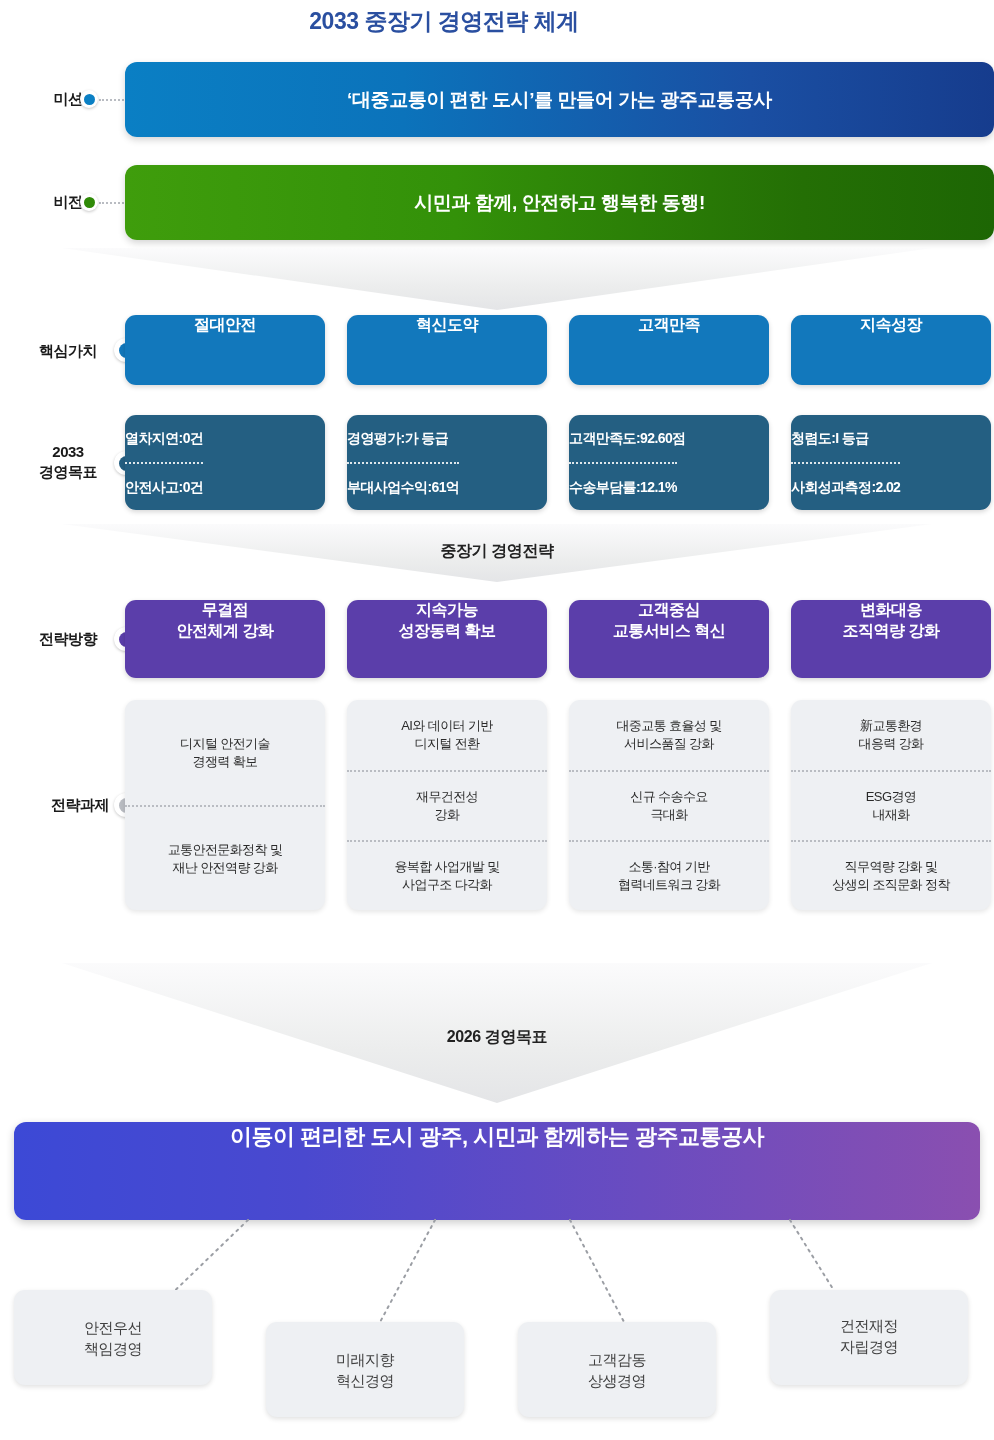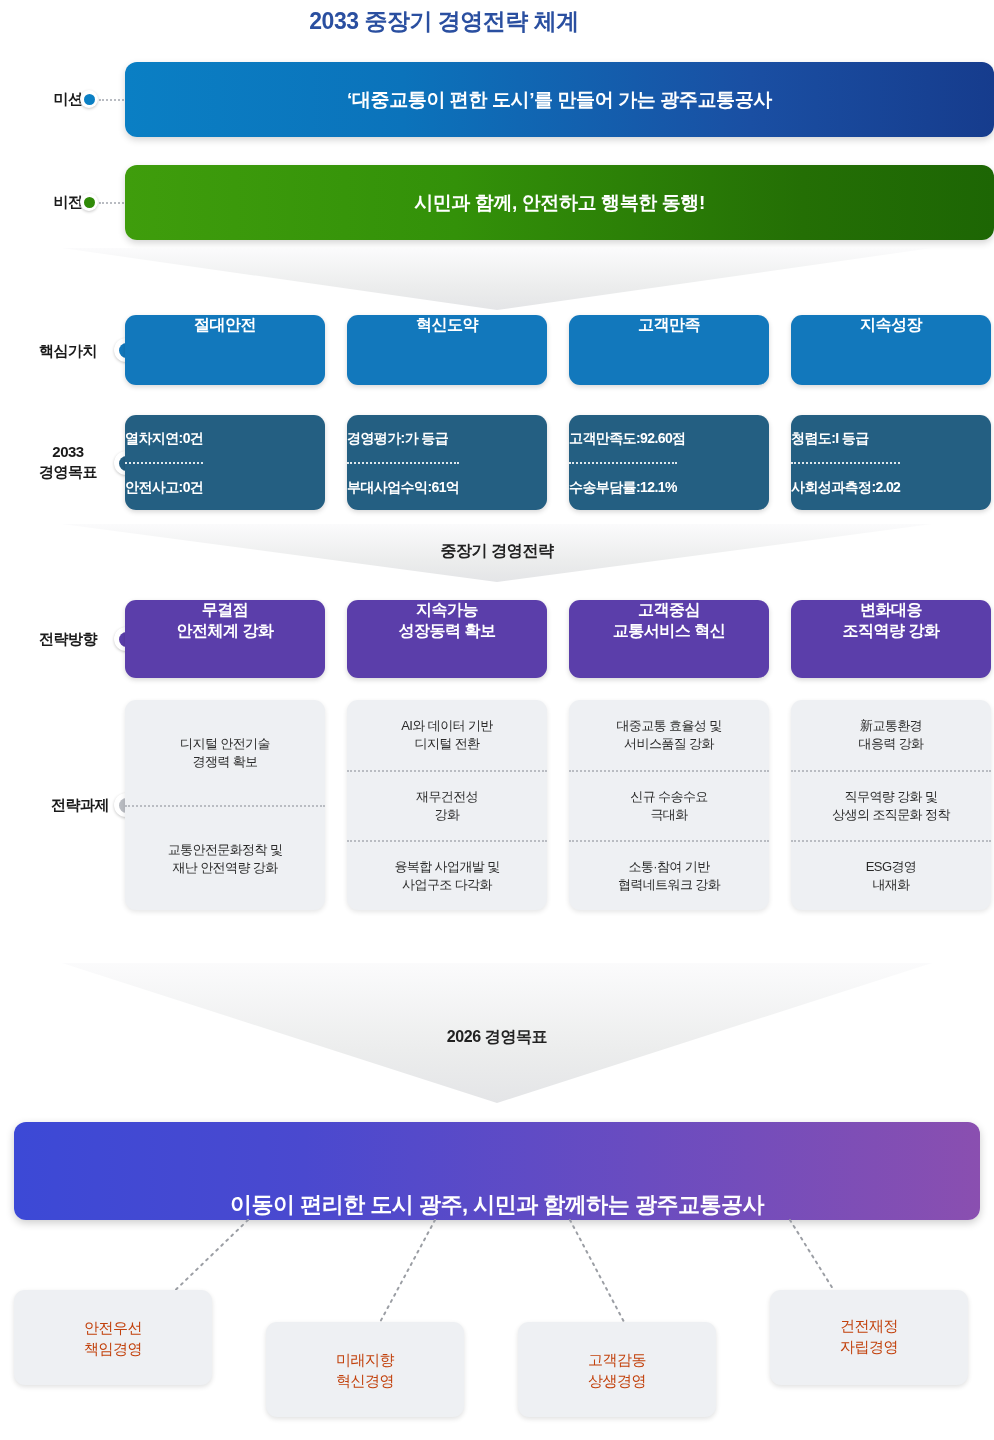--- a/index.html
+++ b/index.html
@@ -195,42 +195,42 @@
   
   .banner-final {
     position: absolute;
     left: 14px;
     top: 1122px;
     width: 966px;
     height: 98px;
     border-radius: 12px;
     background: linear-gradient(90deg, #3c49d6 0%, #4a49cf 30%, #6a4cc0 65%, #8a4fb0 100%);
     display: flex;
-    align-items: flex-end;
+    align-items: flex-start;
     justify-content: center;
     color: #ffffff;
     font-size: 22px;
     font-weight: bold;
     letter-spacing: -0.5px;
     box-shadow: 0 3px 8px rgba(0,0,0,0.2);
   }
 
   
   .chip {
     position: absolute;
     width: 198px;
     height: 95px;
     background: #eef0f3;
     border-radius: 11px;
     display: flex;
     align-items: center;
     justify-content: center;
     text-align: center;
     font-size: 15px;
-    color: #c2410c;
+    color: #404040;
     line-height: 1.4;
     letter-spacing: -0.5px;
     box-shadow: 0 2px 5px rgba(0,0,0,0.12);
   }
 
   .connectors {
     position: absolute;
     left: 0; top: 1215px;
     width: 994px; height: 130px;
     pointer-events: none;
@@ -358,24 +358,24 @@
     </div>
   <div class="task-item">
       <span><span>소통·참여 기반</span><br><span>협력네트워크 강화</span></span>
     </div>
 </div>
 <div class="task-card c3">
   <div class="task-item">
       <span><span>新교통환경</span><br><span>대응력 강화</span></span>
     </div>
   <div class="task-item">
+      <span><span>ESG경영</span><br><span>내재화</span></span>
+    </div>
+  <div class="task-item">
       <span><span>직무역량 강화 및</span><br><span>상생의 조직문화 정착</span></span>
-    </div>
-  <div class="task-item">
-      <span><span>ESG경영</span><br><span>내재화</span></span>
     </div>
 </div>
 
 <div class="chevron" style="left:62px; top:963px; width:870px; height:140px;"></div>
 <div class="chevron-label" style="top:1027px;">2026 경영목표</div>
 
 <div class="banner-final">
   <span>이동이 편리한 도시 광주, 시민과 함께하는 광주교통공사</span>
 </div>
 

